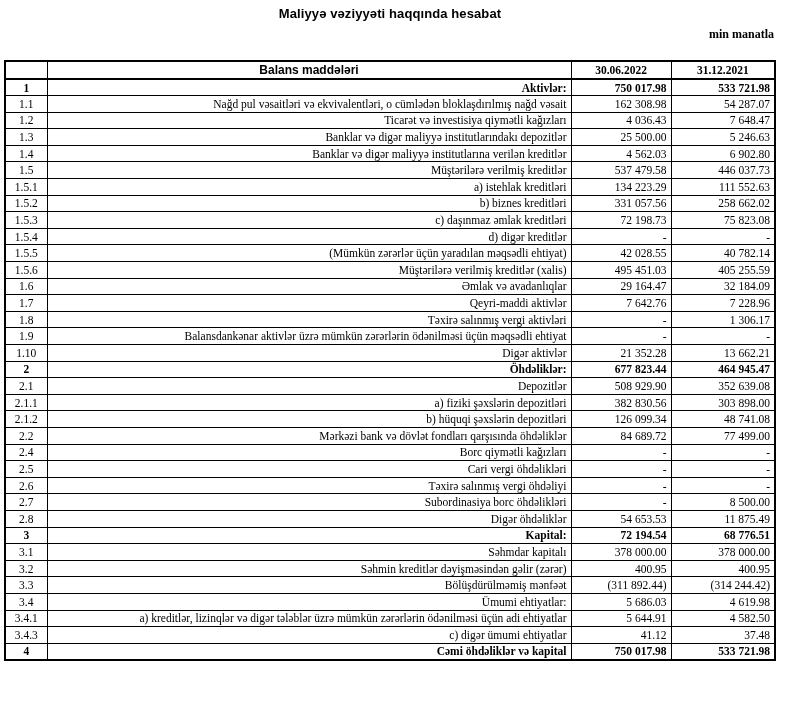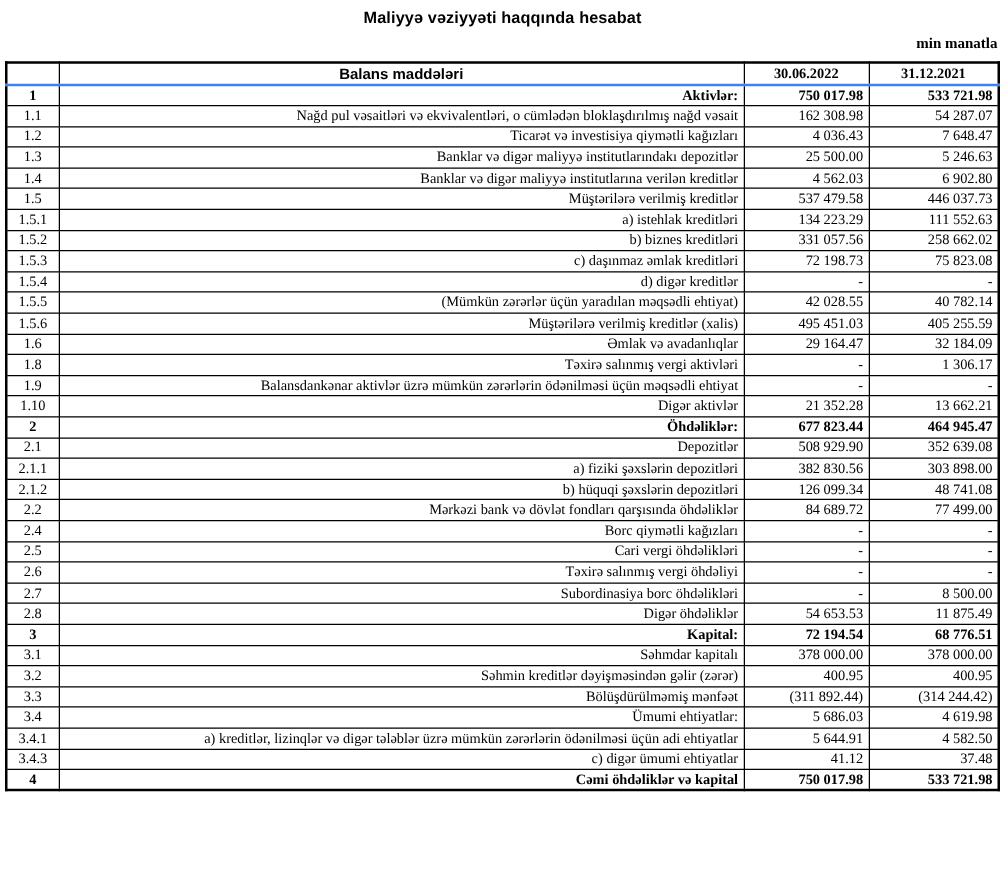--- a/index.html
+++ b/index.html
@@ -3,45 +3,45 @@
 <meta charset="utf-8">
 <style>
   * { margin: 0; padding: 0; box-sizing: border-box; }
   html, body {
     width: 800px; height: 702px;
     background: #ffffff;
     font-family: "Liberation Serif", serif;
     color: #000000;
     overflow: hidden;
   }
-  .page { width: 800px; height: 520px; padding: 4px 0 0 4px; }
+  .page { width: 800px; height: 520px; padding: 4px 24px 0 4px; }
   .title {
     text-align: center;
     font-family: "Liberation Sans", sans-serif;
     font-weight: bold;
     font-size: 13px;
     padding-top: 2px;
     letter-spacing: 0.1px;
   }
   .unit-note {
     text-align: right;
     font-weight: bold;
     font-size: 12px;
     margin-top: 6px;
-    margin-bottom: 7px;
+    margin-bottom: 18px;
     padding-right: 2px;
   }
   table {
     width: 100%;
     border-collapse: collapse;
     table-layout: fixed;
   }
   table, th, td { border: 1px solid #000; }
   table { border: 2px solid #000; }
-  thead th { border-bottom: 2px solid #3b82f6; }
+  thead th { border-bottom: 2px solid #000000; }
   th, td {
     font-size: 11.5px;
     padding: 1px 4px;
     height: 16.6px;
     overflow: hidden;
     white-space: nowrap;
     vertical-align: middle;
   }
   col.c-no   { width: 42px; }
   col.c-v1   { width: 100px; }
@@ -151,20 +151,26 @@
           <td class="val">495 451.03</td>
           <td class="val">405 255.59</td>
         </tr>
         <tr>
           <td class="no">1.6</td>
           <td class="lbl">Əmlak və avadanlıqlar</td>
           <td class="val">29 164.47</td>
           <td class="val">32 184.09</td>
         </tr>
         <tr>
+          <td class="no">1.7</td>
+          <td class="lbl">Qeyri-maddi aktivlər</td>
+          <td class="val">7 642.76</td>
+          <td class="val">7 228.96</td>
+        </tr>
+        <tr>
           <td class="no">1.8</td>
           <td class="lbl">Təxirə salınmış vergi aktivləri</td>
           <td class="val">-</td>
           <td class="val">1 306.17</td>
         </tr>
         <tr>
           <td class="no">1.9</td>
           <td class="lbl">Balansdankənar aktivlər üzrə mümkün zərərlərin ödənilməsi üçün məqsədli ehtiyat</td>
           <td class="val">-</td>
           <td class="val">-</td>

